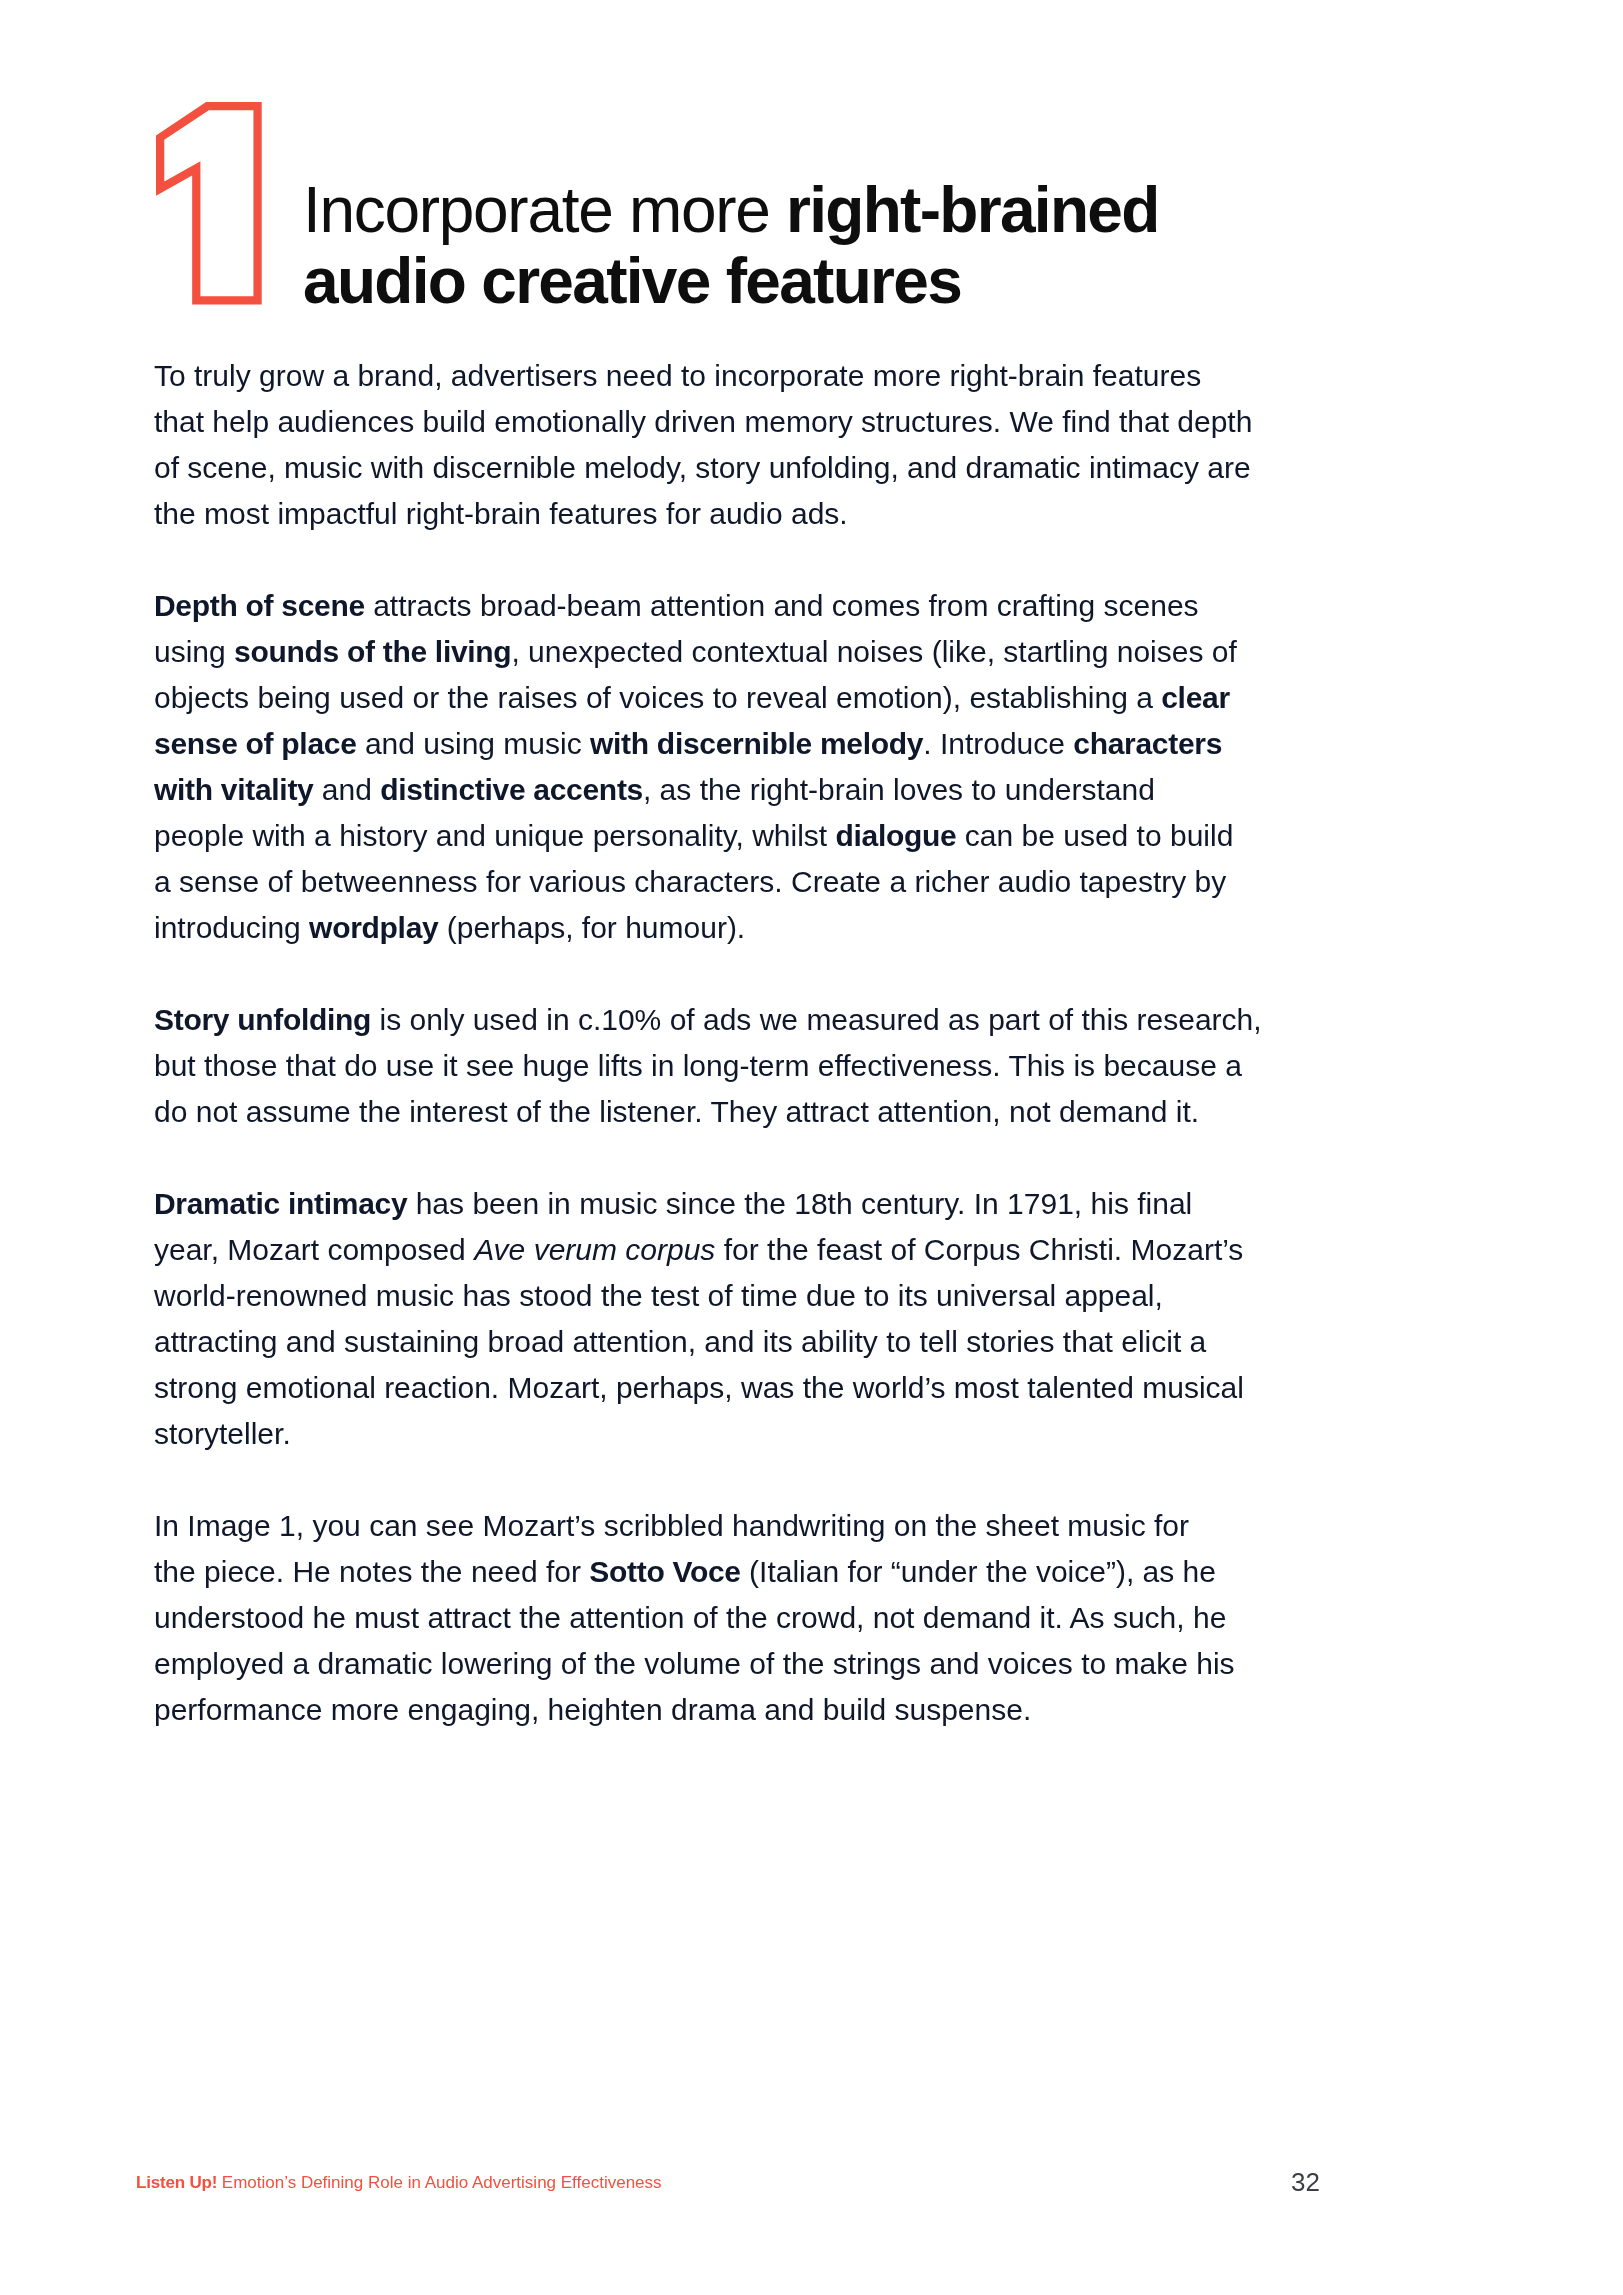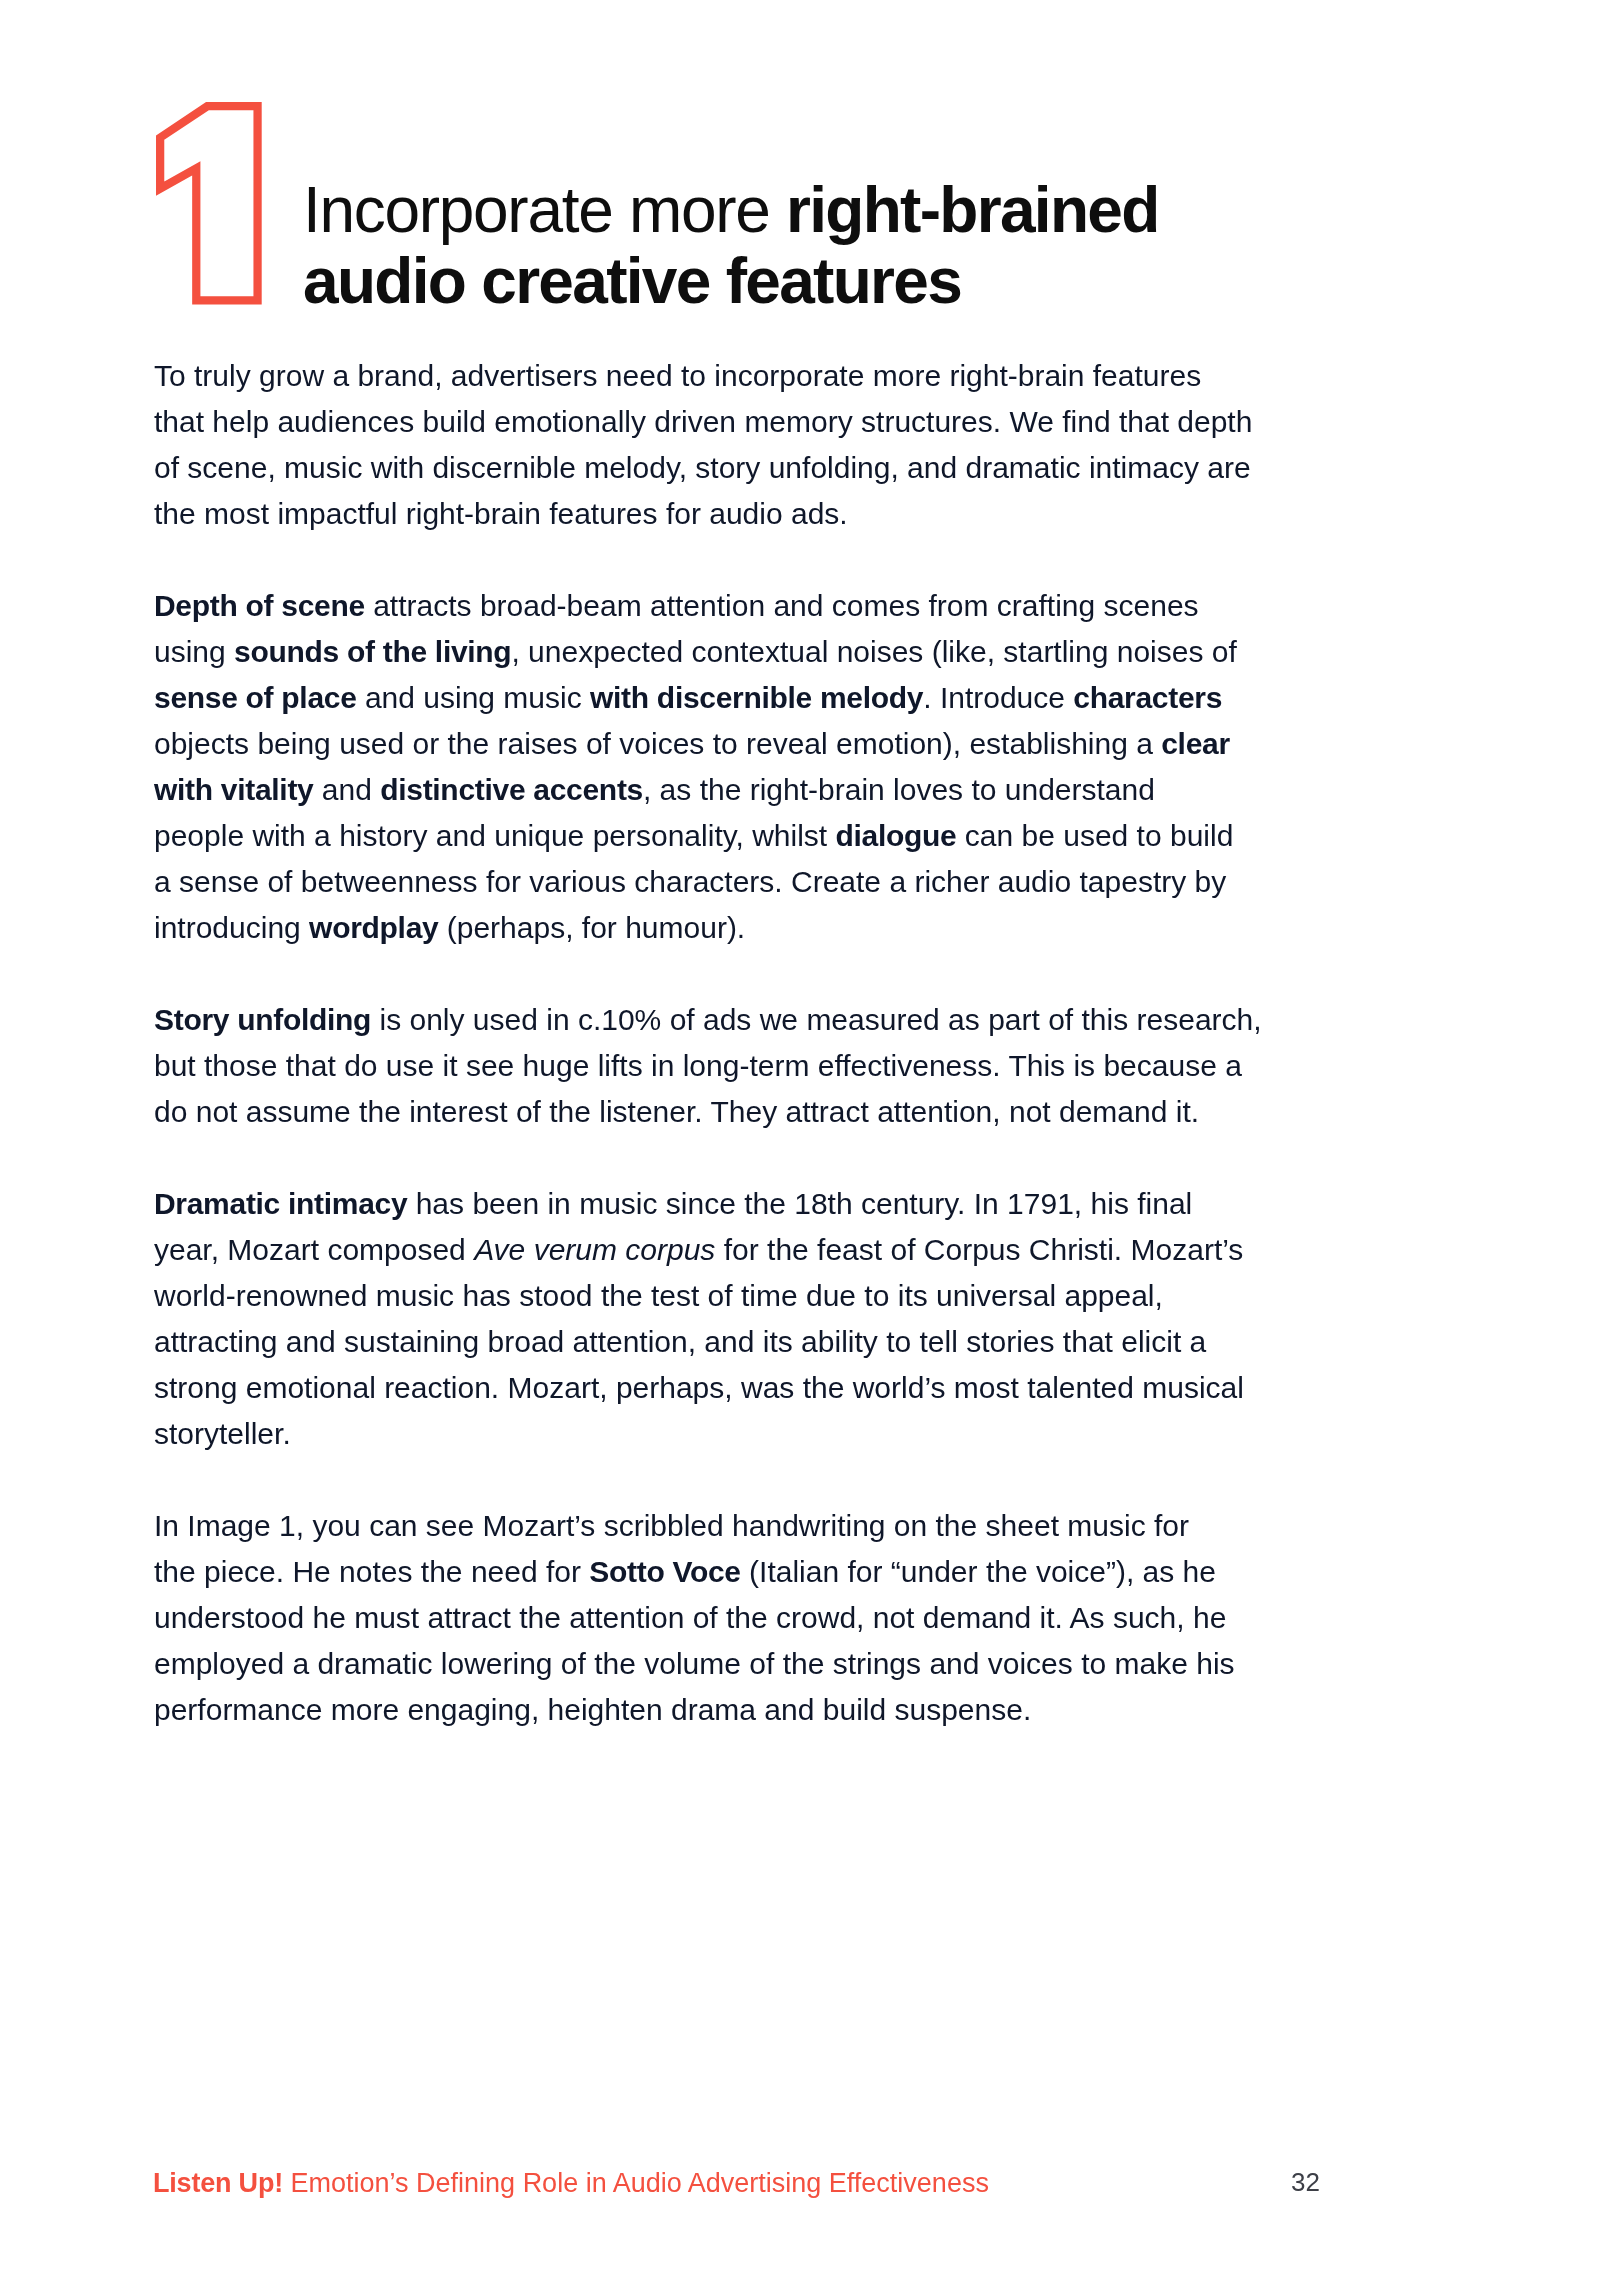--- a/index.html
+++ b/index.html
@@ -76,23 +76,23 @@
     .para .line {
       display: block;
       white-space: nowrap;
     }
     .run-b { font-weight: bold; letter-spacing: -0.3px; }
     .run-i { font-style: italic; }
 
     
     .footer {
       position: absolute;
-      left: 153px;
+      left: 136px;
       top: 2169px;
-      font-size: 27px;
+      font-size: 17px;
       line-height: 28px;
       color: #f4503f;
       white-space: nowrap;
     }
     .footer .brand { font-weight: bold; letter-spacing: -0.2px; }
     .page-number {
       position: absolute;
       right: 122px;
       top: 2168px;
       font-size: 26px;
@@ -120,22 +120,22 @@
   <div class="body-text" id="body-text">
       <p class="para">
         <span class="line"><span>To truly grow a brand, advertisers need to incorporate more right-brain features</span></span>
         <span class="line"><span>that help audiences build emotionally driven memory structures. We find that depth</span></span>
         <span class="line"><span>of scene, music with discernible melody, story unfolding, and dramatic intimacy are</span></span>
         <span class="line"><span>the most impactful right-brain features for audio ads.</span></span>
       </p>
       <p class="para">
         <span class="line"><span class="run-b">Depth of scene</span><span> attracts broad-beam attention and comes from crafting scenes</span></span>
         <span class="line"><span>using </span><span class="run-b">sounds of the living</span><span>, unexpected contextual noises (like, startling noises of</span></span>
+        <span class="line"><span>objects being used or the raises of voices to reveal emotion), establishing a </span><span class="run-b">clear</span></span>
         <span class="line"><span class="run-b">sense of place</span><span> and using music </span><span class="run-b">with discernible melody</span><span>. Introduce </span><span class="run-b">characters</span></span>
-        <span class="line"><span>objects being used or the raises of voices to reveal emotion), establishing a </span><span class="run-b">clear</span></span>
         <span class="line"><span class="run-b">with vitality</span><span> and </span><span class="run-b">distinctive accents</span><span>, as the right-brain loves to understand</span></span>
         <span class="line"><span>people with a history and unique personality, whilst </span><span class="run-b">dialogue</span><span> can be used to build</span></span>
         <span class="line"><span>a sense of betweenness for various characters. Create a richer audio tapestry by</span></span>
         <span class="line"><span>introducing </span><span class="run-b">wordplay</span><span> (perhaps, for humour).</span></span>
       </p>
       <p class="para">
         <span class="line"><span class="run-b">Story unfolding</span><span> is only used in c.10% of ads we measured as part of this research,</span></span>
         <span class="line"><span>but those that do use it see huge lifts in long-term effectiveness. This is because a</span></span>
         <span class="line"><span>do not assume the interest of the listener. They attract attention, not demand it.</span></span>
       </p>

